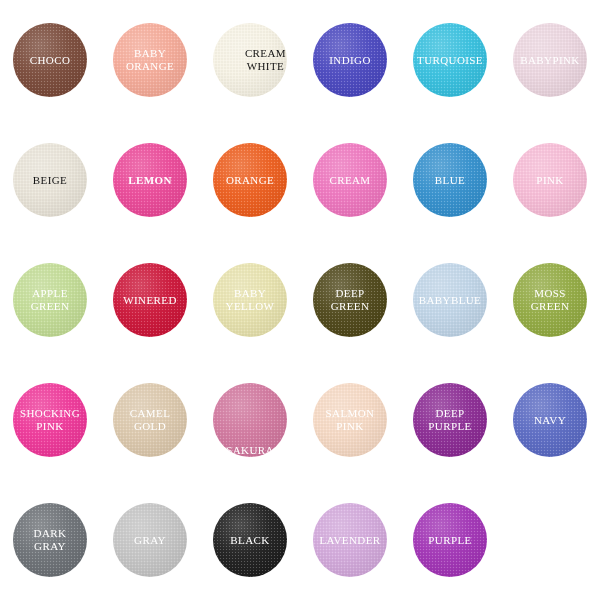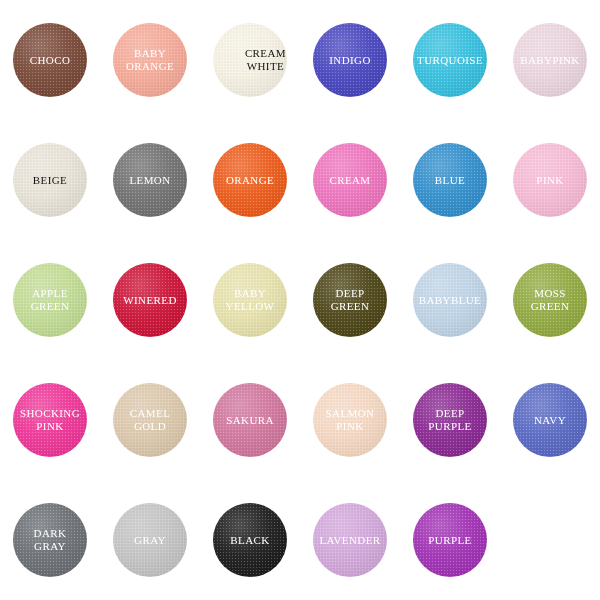--- a/index.html
+++ b/index.html
@@ -91,21 +91,21 @@
     </div>
     <div class="swatch" style="background: rgb(54, 193, 224);">
       <span class="swatch-label light">TURQUOISE</span>
     </div>
     <div class="swatch" style="background: rgb(236, 214, 224);">
       <span class="swatch-label light">BABYPINK</span>
     </div>
     <div class="swatch" style="background: rgb(233, 228, 216); text-align: center;">
       <span class="swatch-label dark">BEIGE</span>
     </div>
-    <div class="swatch" style="background: #737373;">
+    <div class="swatch" style="background: #ec4899; font-weight: bold;">
       <span class="swatch-label light">LEMON</span>
     </div>
     <div class="swatch" style="background: rgb(238, 93, 28);">
       <span class="swatch-label light">ORANGE</span>
     </div>
     <div class="swatch" style="background: rgb(239, 118, 191);">
       <span class="swatch-label light">CREAM</span>
     </div>
     <div class="swatch" style="background: rgb(51, 144, 206);">
       <span class="swatch-label light">BLUE</span>
@@ -136,21 +136,21 @@
 GREEN</span>
     </div>
     <div class="swatch" style="background: rgb(240, 55, 154);">
       <span class="swatch-label light">SHOCKING
 PINK</span>
     </div>
     <div class="swatch" style="background: rgb(221, 201, 173);">
       <span class="swatch-label light">CAMEL
 GOLD</span>
     </div>
-    <div class="swatch" style="background: rgb(210, 120, 159);">
+    <div class="swatch" style="background: rgb(210, 120, 159); align-items: flex-end;">
       <span class="swatch-label light">SAKURA</span>
     </div>
     <div class="swatch" style="background: rgb(246, 217, 196);">
       <span class="swatch-label light">SALMON
 PINK</span>
     </div>
     <div class="swatch" style="background: rgb(139, 42, 148);">
       <span class="swatch-label light">DEEP
 PURPLE</span>
     </div>

